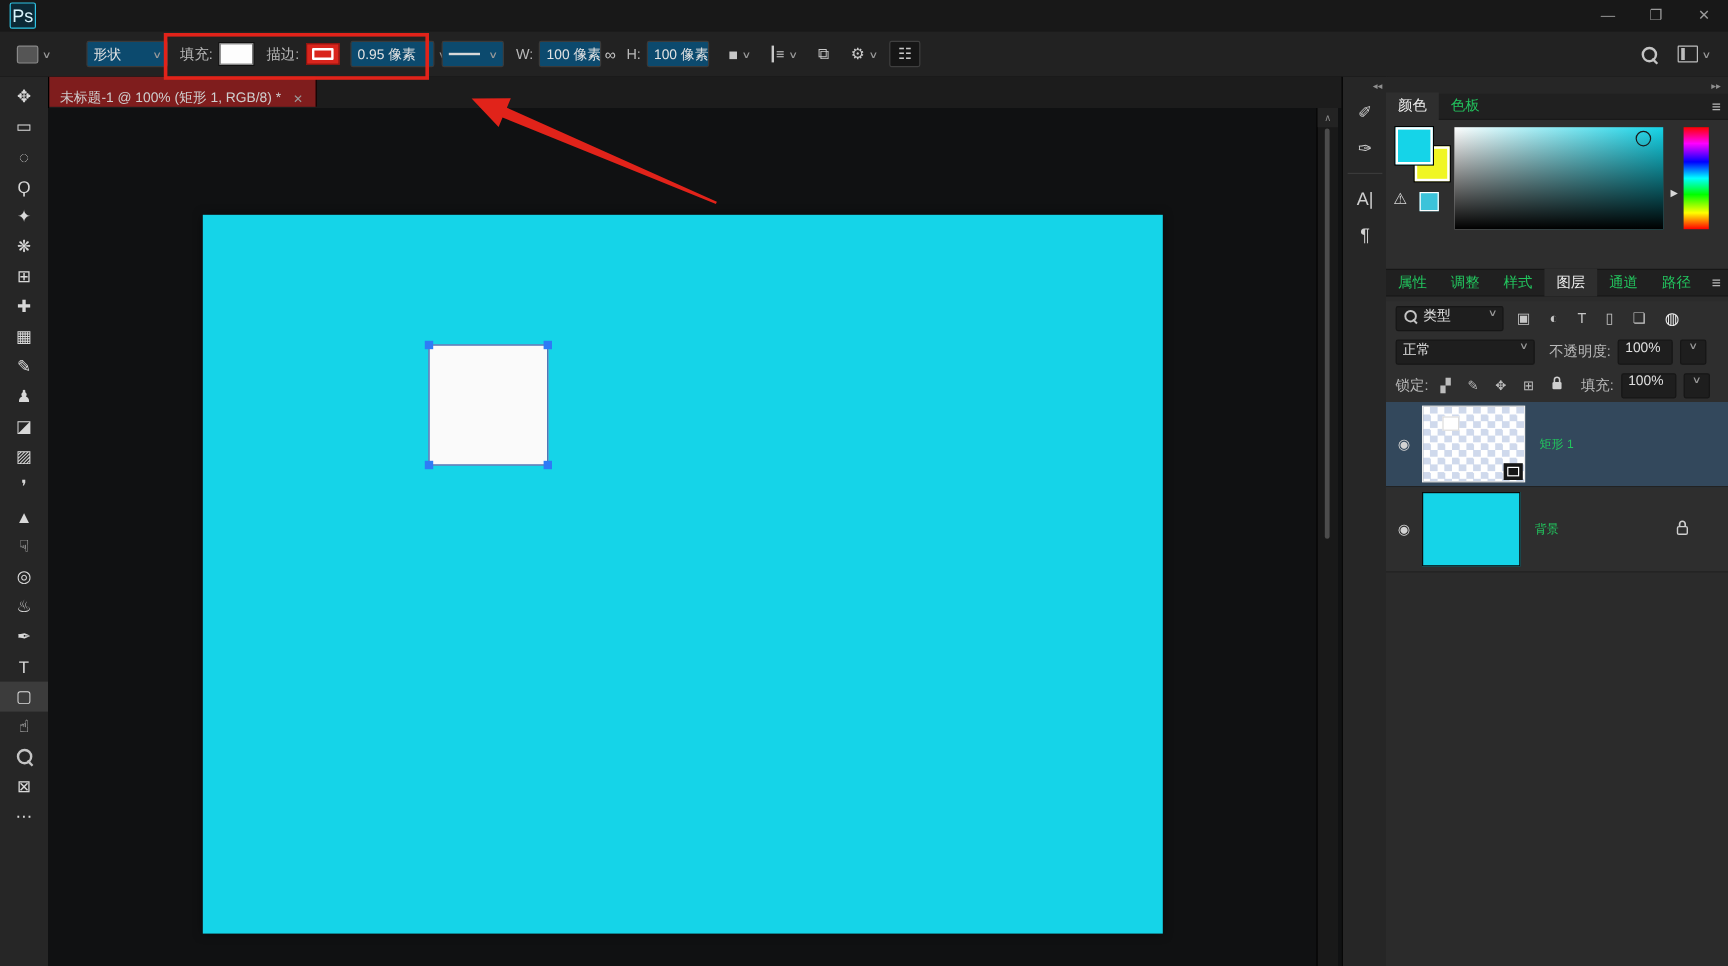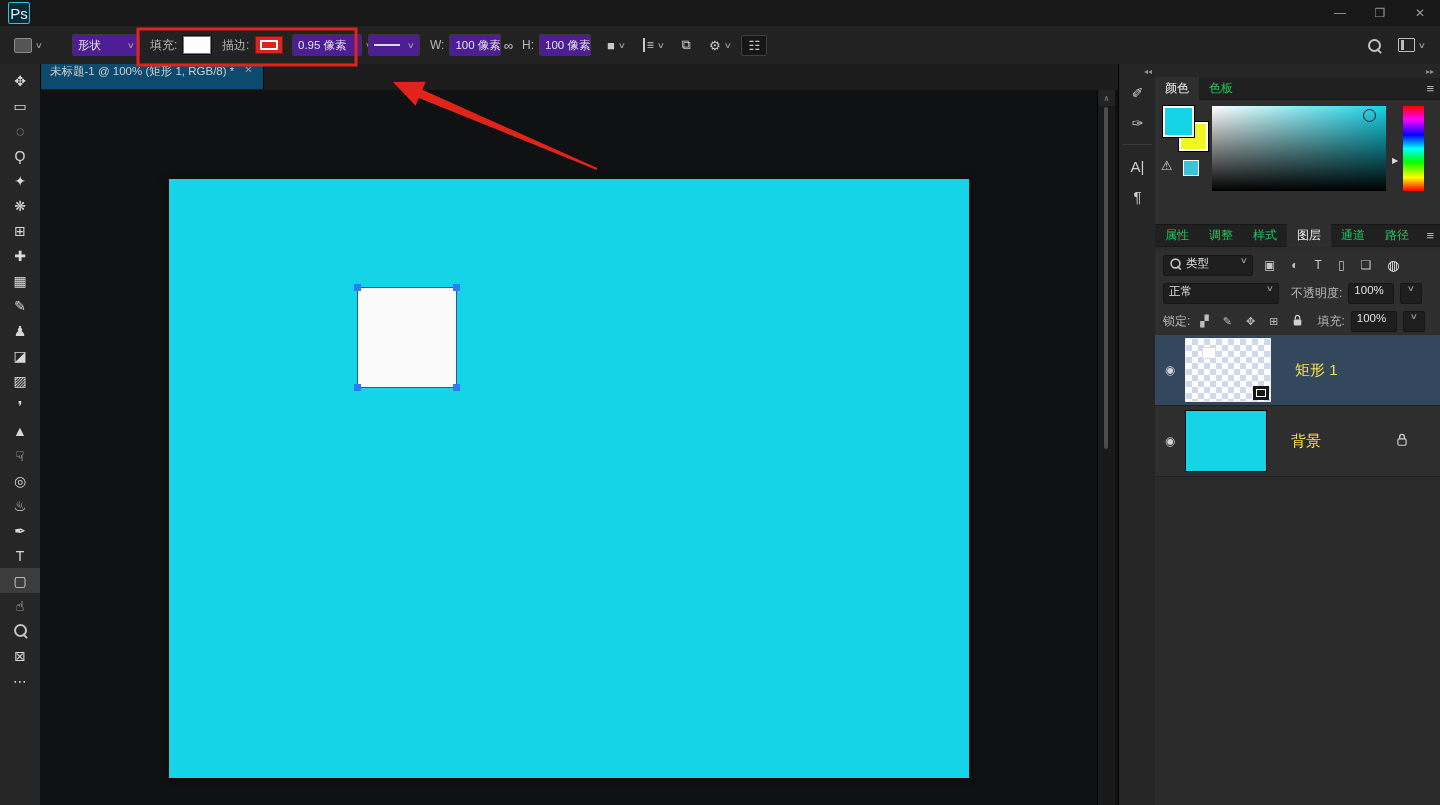--- a/index.html
+++ b/index.html
@@ -11,39 +11,39 @@
   #ps-logo{width:20px;height:20px;margin-left:8px;background:#0b2936;border:1px solid #2fc3e4;
     color:#d9f3fb;font-size:15px;display:flex;align-items:center;justify-content:center;border-radius:2px}
   #menus{display:flex;margin-left:18px;gap:4px}
   .menu-item{padding:3px 10px;font-size:12.5px;color:#d8d8d8;cursor:default}
   #win-controls{margin-left:auto;display:flex;align-items:center}
   .winbtn{width:40px;text-align:center;color:#9a9a9a;font-size:12px;padding:2px 0}
   
   #optionsbar{position:absolute;left:0;top:26px;width:1440px;height:38px;background:#222222;
     border-bottom:1px solid #000;display:block}
   .ob{position:absolute;top:0;height:38px;display:flex;align-items:center}
-  .field{background:#4c1d95;border:1px solid #3a3a3a;border-radius:2px;height:20px;
+  .field{background:#0c4a6e;border:1px solid #3a3a3a;border-radius:2px;height:20px;
     display:flex;align-items:center;padding:0 5px;color:#e3e3e3;font-size:11.5px;white-space:nowrap;overflow:hidden}
   .chev{color:#9a9a9a;font-size:8px;margin-left:4px;transform:scaleX(1.4)}
   .label{color:#b9b9b9;font-size:12px;white-space:nowrap}
   .toolpreset-ic{width:16px;height:13px;background:#555;border:1px solid #8a8a8a;border-radius:2px}
   .swatch-fill{width:26px;height:16px;background:#fdfdfd;border:1px solid #777;box-shadow:0 0 0 1px #111}
   .swatch-stroke{width:26px;height:16px;background:#d9251d;border:1px solid #8a1510;display:flex;align-items:center;justify-content:center}
   .swatch-stroke span{display:block;width:14px;height:6px;border:2px solid #fff;border-radius:1px}
   .stroke-line{width:26px;height:2px;background:#d8d8d8}
   .obicon{color:#c8c8c8;font-size:13px;padding:0 7px;display:flex;align-items:center}
   .align-ic{border-left:2px solid #c8c8c8;padding-left:2px;font-size:12px}
   .pressed{background:#161616;border:1px solid #3f3f3f;border-radius:2px;padding:2px 6px}
   .mag{display:inline-block;width:9px;height:9px;border:2px solid #c4c4c4;border-radius:50%;position:relative}
   .mag::after{content:"";position:absolute;width:2px;height:6px;background:#c4c4c4;left:8px;top:7px;transform:rotate(-45deg)}
   .wsicon{width:15px;height:12px;border:1px solid #bdbdbd;border-radius:1px;position:relative}
   .wsicon::before{content:"";position:absolute;left:2px;top:1px;bottom:1px;width:3px;background:#bdbdbd}
   
   #tabbar{position:absolute;left:40px;top:64px;width:1078px;height:26px;background:#1c1c1c;border-bottom:1px solid #000}
-  #doctab{position:absolute;left:0;top:0;height:25px;background:#0c4a6e;display:flex;align-items:flex-start;
+  #doctab{position:absolute;left:0;top:0;height:25px;background:#7f1d1d;display:flex;align-items:flex-end;
     padding:0 10px;border-right:1px solid #000;color:#cfcfcf;font-size:11.5px;white-space:nowrap}
   #doctab .close{margin-left:10px;color:#9a9a9a;font-size:10px}
   
   #toolbar{position:absolute;left:0;top:64px;width:40px;height:741px;background:#262626;border-right:1px solid #000}
   .tool{width:40px;height:25px;display:flex;align-items:center;justify-content:center;color:#d8d8d8;font-size:14px}
   .tool.sel{background:#3c3c3c}
   #tb-colors{position:absolute;left:0;top:744px;width:40px}
   
   #canvas-area{position:absolute;left:40px;top:90px;width:1078px;height:715px;background:#101112}
   #document{position:absolute;left:129px;top:89px;width:800px;height:599px;background:#15d4e8;box-shadow:0 0 8px rgba(0,0,0,.6)}
@@ -84,21 +84,21 @@
   .lockico{color:#bdbdbd;font-size:11px;padding:0 4px}
   .layer-row{position:relative;height:70px;display:flex;align-items:center;border-bottom:1px solid #222}
   .layer-row.sel{background:#33485c}
   .eye{width:30px;text-align:center;color:#d2d2d2;font-size:12px}
   .thumb{position:relative;width:84px;height:62px}
   .thumb.checker{background:repeating-conic-gradient(#cfd9ec 0% 25%,#ffffff 0% 50%);background-size:12px 12px;border:1px solid #eee}
   .thumb .mini-rect{position:absolute;left:16px;top:8px;width:12px;height:10px;background:#fff;border:1px solid #dcdcdc}
   .thumb .badge{position:absolute;right:1px;bottom:1px;width:16px;height:14px;background:#161616;display:flex;align-items:center;justify-content:center}
   .thumb .badge span{display:block;width:8px;height:6px;border:1px solid #fff}
   .thumb.bgthumb{width:80px;height:60px;background:#15d4e8;border:1px solid #0b0b0b}
-  .layer-name{margin-left:24px;font-size:15px;color:#fde047}
+  .layer-name{margin-left:12px;font-size:10px;color:#22c55e}
   .layer-lock{position:absolute;right:32px}
   
   #annotation{position:absolute;left:0;top:0;width:1440px;height:805px;pointer-events:none;z-index:60}
 </style>
 </head>
 <body>
 
 <div id="menubar">
   <div id="ps-logo">Ps</div>
   <div id="win-controls">

